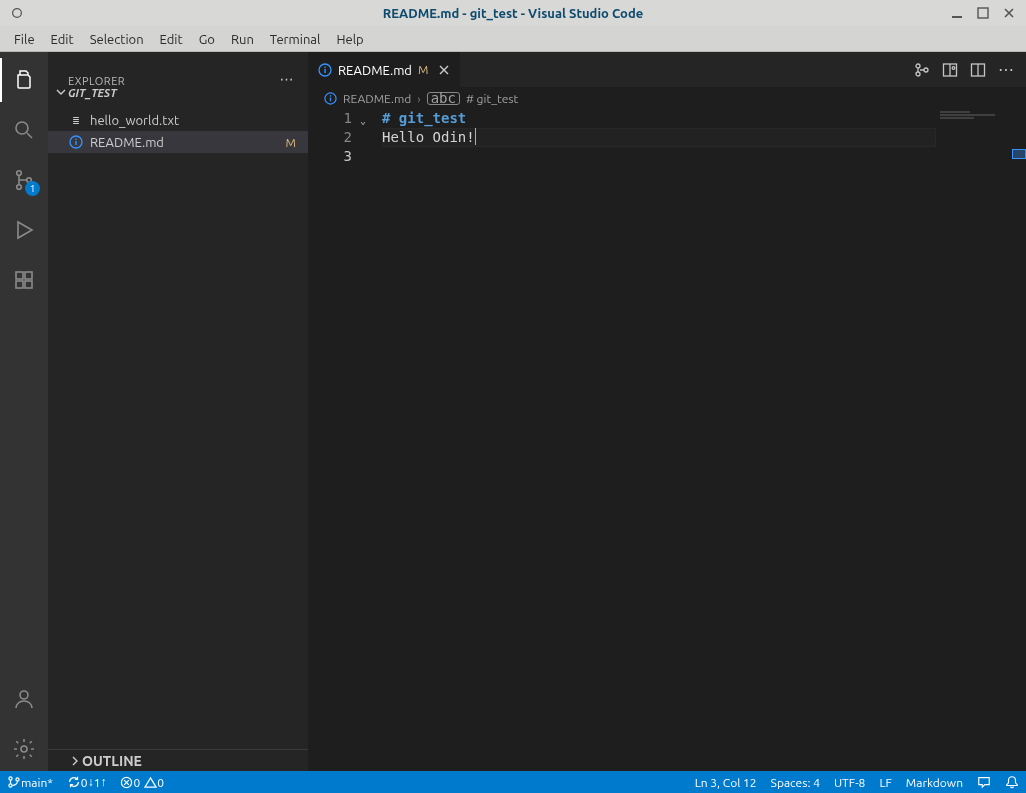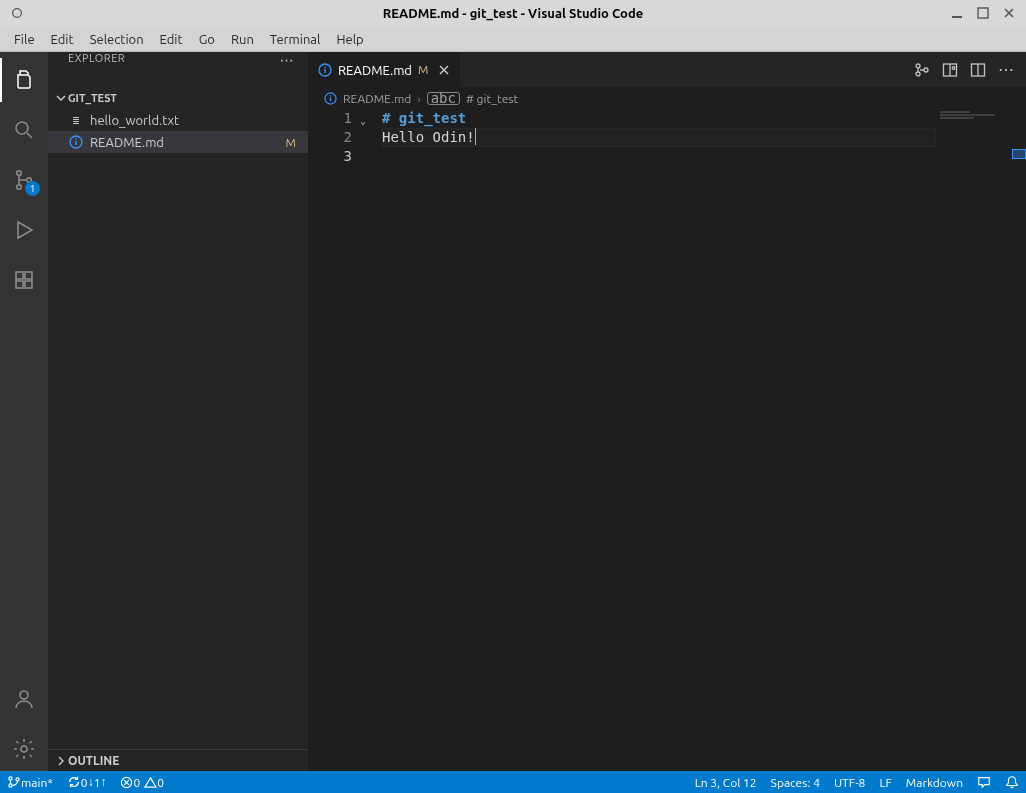--- a/index.html
+++ b/index.html
@@ -10,21 +10,21 @@
   background: #1e1e1e;
   color: #cccccc;
   overflow: hidden;
   display: flex; flex-direction: column;
 }
 
 .titlebar {
   height: 26px;
   background: #d8d8d6;
   display: flex; align-items: center; justify-content: center;
-  color: #000000; font-weight: bold;
+  color: #0c4a6e; font-weight: bold;
   position: relative;
 }
 .titlebar .controls-left, .titlebar .controls-right {
   position: absolute; top: 0; height: 100%; display: flex; align-items: center; gap: 12px;
 }
 .titlebar .controls-left { left: 10px; }
 .titlebar .controls-right { right: 10px; }
 .titlebar .ctl { width: 14px; height: 14px; display:flex; align-items:center; justify-content:center; color:#555; }
 
 .menubar {
@@ -53,32 +53,32 @@
 }
 .activitybar .spacer { flex:1; }
 .badge {
   position:absolute; bottom:6px; right:8px;
   background:#007acc; color:#fff; border-radius:8px;
   min-width:15px; height:15px; font-size:10px;
   display:flex; align-items:center; justify-content:center; padding:0 3px;
 }
 
 .sidebar { width: 260px; background:#252526; display:flex; flex-direction:column; }
-.sidebar-header { height:35px; display:flex; align-items:flex-start; justify-content:space-between; padding:0 14px 0 20px; color:#bbbbbb; font-size:11px; letter-spacing:0.5px; }
+.sidebar-header { height:35px; display:flex; align-items:flex-end; justify-content:space-between; padding:0 14px 0 20px; color:#bbbbbb; font-size:11px; letter-spacing:0.5px; }
 .sidebar-more { color:#cccccc; cursor:pointer; font-size:14px; }
-.folder-header { height:22px; display:flex; align-items:center; padding-left:6px; font-size:11px; font-weight:bold; color:#cccccc; cursor:pointer; }
+.folder-header { height:22px; display:flex; padding-left:6px; font-size:11px; font-weight:bold; color:#cccccc; cursor:pointer;font-style:italic; }
 .folder-header .chev { width:14px; display:inline-flex; justify-content:center; }
 .file-tree { flex:1; overflow:auto; }
 .file-item { height:22px; display:flex; align-items:center; padding-left:20px; font-size:13px; color:#cccccc; cursor:pointer; gap:6px; }
 .file-item.active { background:#37373d; }
 .file-item .status-m { margin-left:auto; margin-right:12px; color:#d7ba7d; font-size:12px; }
 .file-icon { width:16px; display:inline-flex; justify-content:center; }
 .file-icon.info { color:#3794ff; }
 .file-icon.mono { color:#cccccc; font-family:monospace; font-size:11px; }
-.sidebar-bottom .section-hdr { height:22px; display:flex; align-items:center; padding-left:6px; font-size:12px; font-weight:bold; color:#cccccc; border-top:1px solid #3a3a3c; cursor:pointer; }
+.sidebar-bottom .section-hdr { height:22px; display:flex; align-items:center; padding-left:20px; font-size:14px; font-weight:bold; color:#cccccc; border-top:1px solid #3a3a3c; cursor:pointer; }
 .section-hdr .chev { width:14px; display:inline-flex; justify-content:center; }
 
 .editor-group { flex:1; display:flex; flex-direction:column; min-width:0; background:#1e1e1e; }
 .tabbar { height:35px; background:#252526; display:flex; align-items:stretch; }
 .tab { display:flex; align-items:center; padding:0 10px; background:#1e1e1e; color:#ffffff; gap:6px; border-right:1px solid #252526; cursor:pointer; position:relative; min-width:130px; }
 .tab .tab-icon { color:#3794ff; }
 .tab .tab-status { color:#d7ba7d; font-size:12px; }
 .tab .tab-close { color:#cccccc; font-size:13px; margin-left:4px; }
 .tab-actions { margin-left:auto; display:flex; align-items:center; gap:12px; padding:0 12px; color:#c5c5c5; }
 .tab-actions .act { cursor:pointer; display:flex; align-items:center; }

